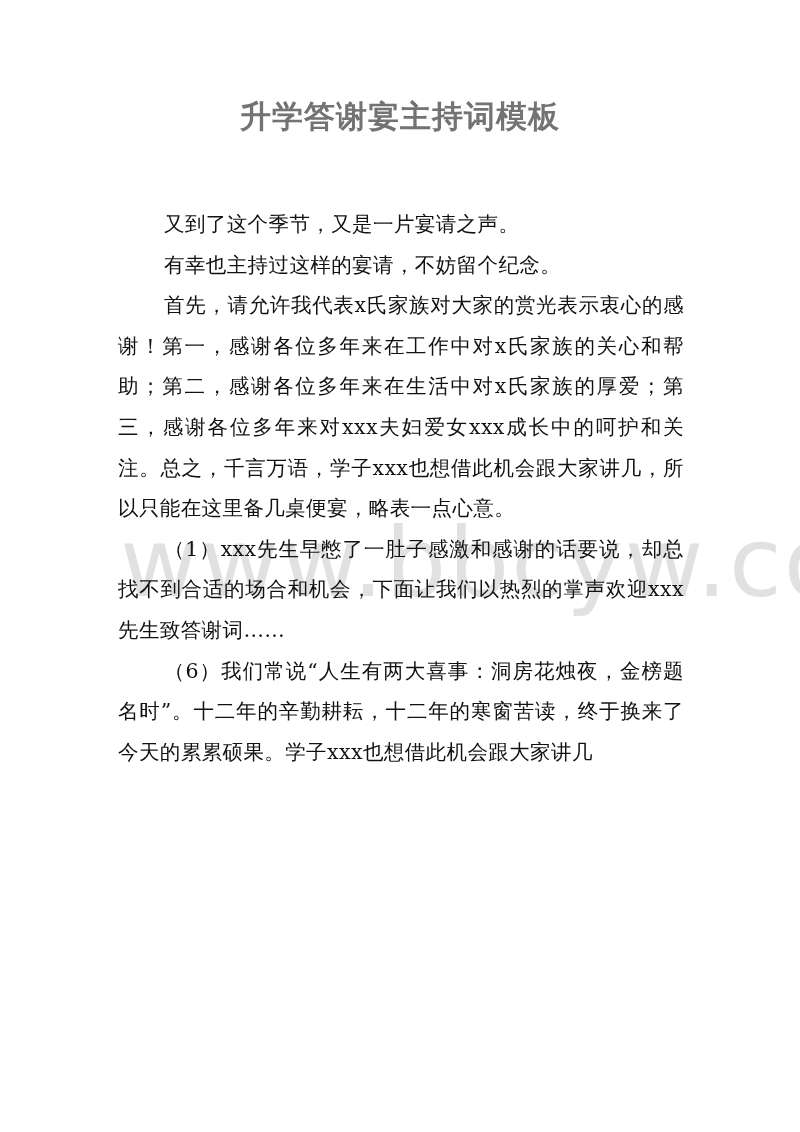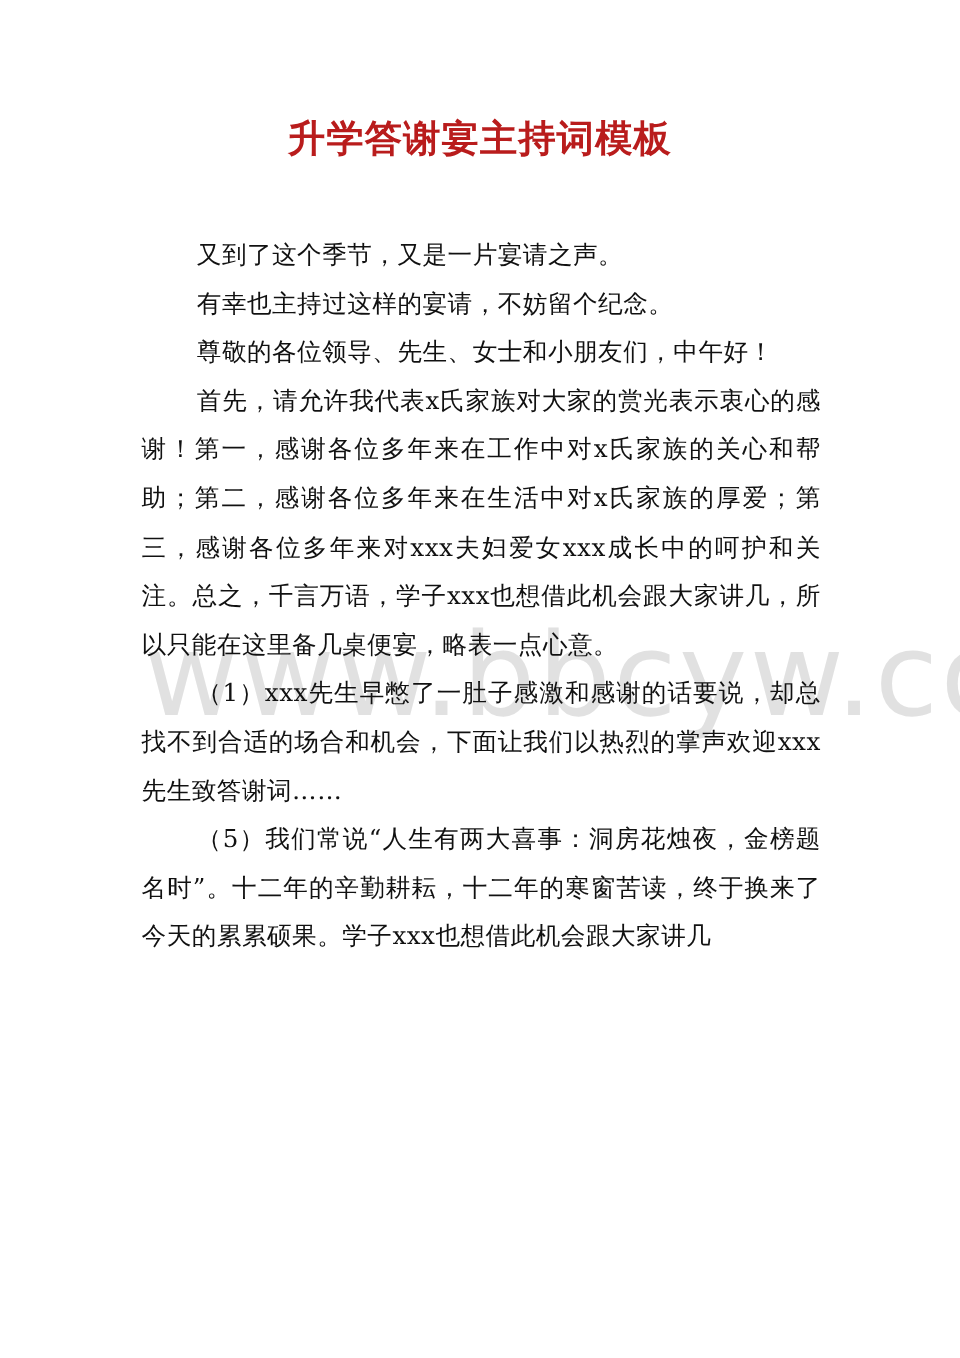--- a/index.html
+++ b/index.html
@@ -25,28 +25,28 @@
   .title {
     position: absolute;
     top: 94px;
     left: 0;
     width: 800px;
     text-align: center;
     font-family: "DejaVu Sans", "Liberation Sans", sans-serif;
     font-size: 31px;
     font-weight: bold;
     letter-spacing: 1px;
-    color: #b91c1c;
+    color: #737373;
     margin: 0;
     line-height: 44px;
   }
   .body-text {
     position: absolute;
     left: 118px;
-    top: 192px;
+    top: 204px;
     width: 566px;
   }
   .para {
     margin: 0;
     font-size: 20.5px;
     line-height: 40.6px;
     text-indent: 46px;
     text-align: justify;
     letter-spacing: 0.4px;
     word-break: break-all;
@@ -72,18 +72,17 @@
 <body>
 
 <div class="page">
   <h1 class="title">升学答谢宴主持词模板</h1>
 
   <div class="watermark">www.bbcyw.com</div>
 
   <div class="body-text">
     <p class="para">又到了这个季节，又是一片宴请之声。</p>
     <p class="para">有幸也主持过这样的宴请，不妨留个纪念。</p>
-    <p class="para">尊敬的各位领导、先生、女士和小朋友们，中午好！</p>
     <p class="para">首先，请允许我代表x氏家族对大家的赏光表示衷心的感谢！第一，感谢各位多年来在工作中对x氏家族的关心和帮助；第二，感谢各位多年来在生活中对x氏家族的厚爱；第三，感谢各位多年来对xxx夫妇爱女xxx成长中的呵护和关注。总之，千言万语，学子xxx也想借此机会跟大家讲几，所以只能在这里备几桌便宴，略表一点心意。</p>
     <p class="para gap-before">（1）xxx先生早憋了一肚子感激和感谢的话要说，却总找不到合适的场合和机会，下面让我们以热烈的掌声欢迎xxx先生致答谢词……</p>
-    <p class="para">（5）我们常说“人生有两大喜事：洞房花烛夜，金榜题名时”。十二年的辛勤耕耘，十二年的寒窗苦读，终于换来了今天的累累硕果。学子xxx也想借此机会跟大家讲几</p>
+    <p class="para">（6）我们常说“人生有两大喜事：洞房花烛夜，金榜题名时”。十二年的辛勤耕耘，十二年的寒窗苦读，终于换来了今天的累累硕果。学子xxx也想借此机会跟大家讲几</p>
   </div>
 </div>
 
 </body></html>

